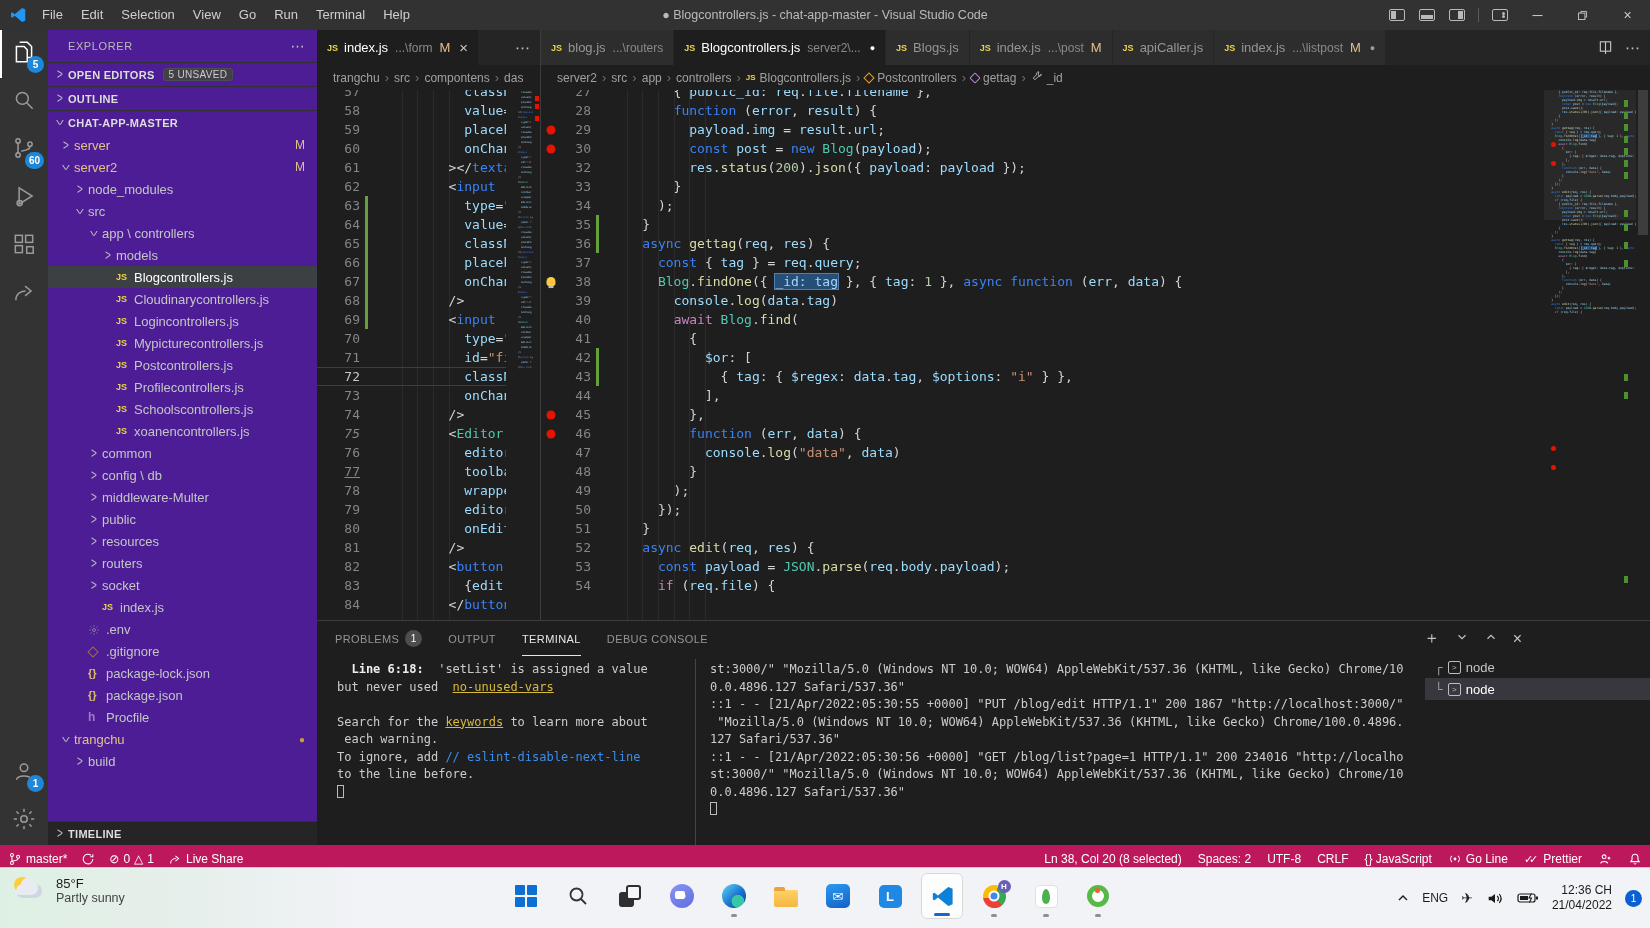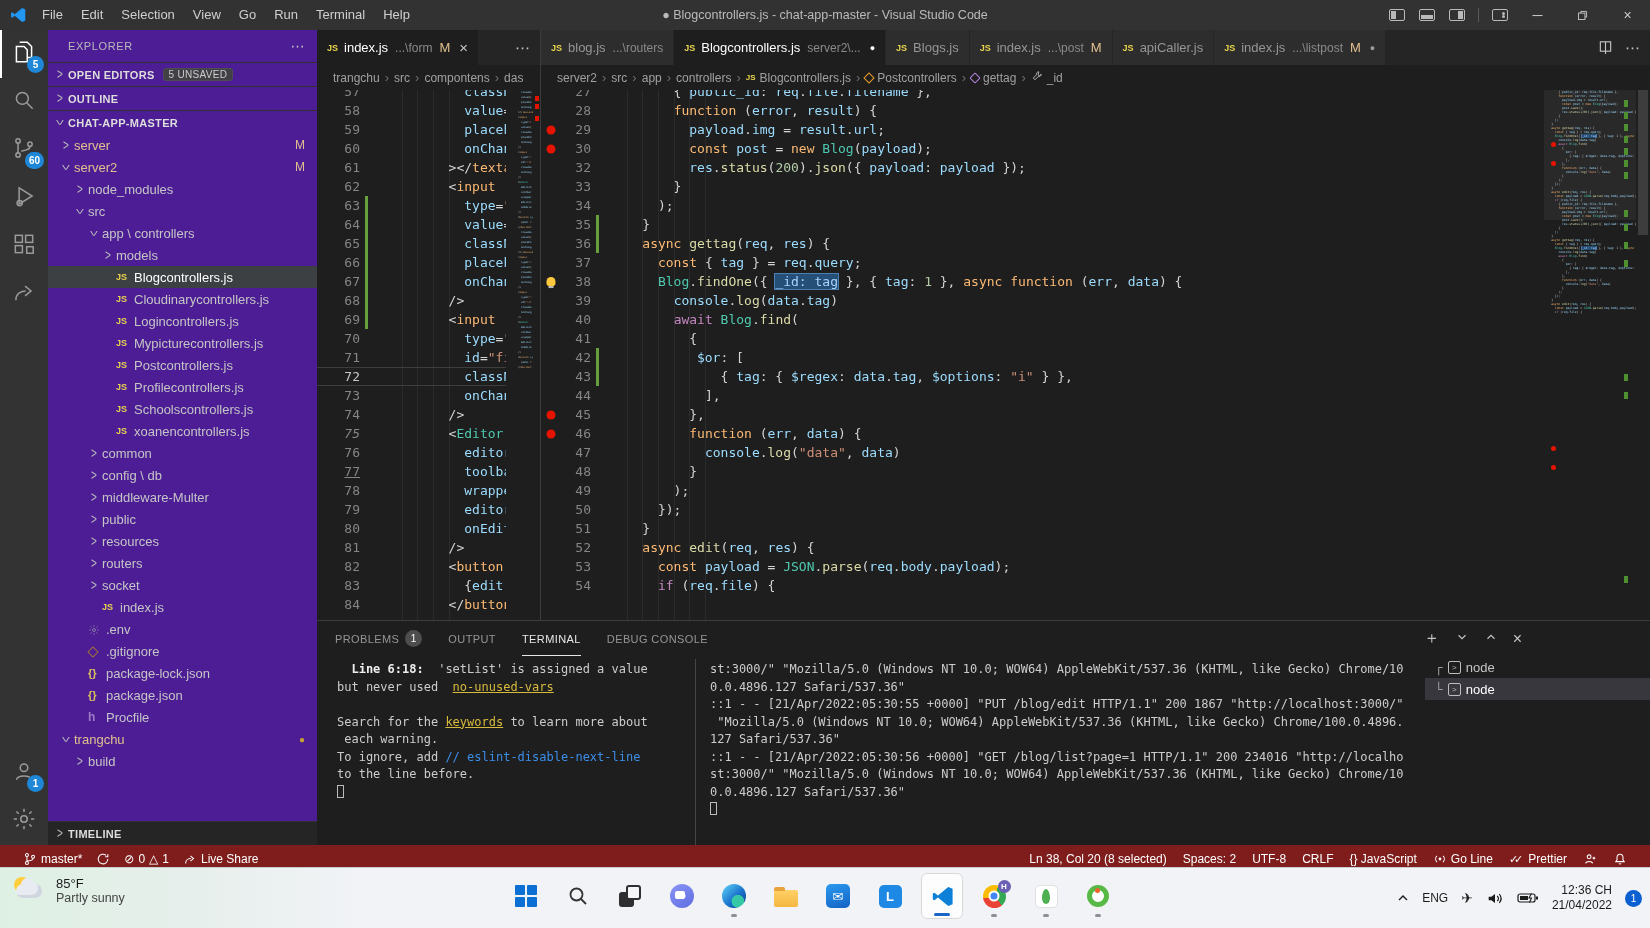--- a/index.html
+++ b/index.html
@@ -94,21 +94,21 @@
   .cl.cur{box-shadow:inset 0 1px 0 #3e3e3e,inset 0 -1px 0 #3e3e3e}
   .cl .deco{flex:none;position:relative}
   .bpdot{position:absolute;left:50%;top:50%;transform:translate(-50%,-50%);width:9px;height:9px;border-radius:50%;background:#e51400}
   .bulb{position:absolute;left:50%;top:50%;transform:translate(-50%,-55%);width:9px;height:9px;border-radius:50% 50% 35% 35%;background:#ffc83d}
   .bulb::after{content:"";position:absolute;left:2px;right:2px;bottom:-2px;height:2px;background:#bdbdbd}
   .ln{flex:none;text-align:right;color:#858585}
   .ln.curln{color:#c6c6c6}
   .chgbar{flex:none;width:3px;margin-left:5px}
   .chgbar.on{background:#66a03c}
   .ltxt{overflow:hidden}
-  .tk-k{color:#fdba74}.tk-c{color:#c586c0}.tk-s{color:#ce9178}.tk-num{color:#b5cea8}
+  .tk-k{color:#3b82f6}.tk-c{color:#c586c0}.tk-s{color:#ce9178}.tk-num{color:#b5cea8}
   .tk-f{color:#dcdcaa}.tk-t{color:#4ec9b0}.tk-v{color:#9cdcfe}.tk-p{color:#d4d4d4}
   .tk-sel{background:#264f78;box-shadow:0 0 0 1px #4d7fb0;color:#a6d4ff}
   .guides{position:absolute;top:0;bottom:0;left:0;right:0;z-index:1}
   .gline{position:absolute;top:0;bottom:0;width:1px;background:rgba(255,255,255,.06)}
 
   .minimap{position:absolute;top:0;bottom:0;overflow:hidden;z-index:3}
   #g-right .minimap{right:14px;width:92px}
   #g-left .minimap{right:0;width:34px;background:#1e1e1e}
   .mm-text{position:relative}
   .mm-line{font-family:"DejaVu Sans Mono",monospace;white-space:pre;overflow:hidden;opacity:.95}
@@ -142,21 +142,21 @@
   .tm-cy{color:#3b8eea}
   .tm-g{color:#cccccc}
   .curbox{display:inline-block;width:7px;height:13px;border:1px solid #bbb;vertical-align:-2px}
   .term-list{position:absolute;right:0;top:35px;bottom:0;width:225px;font-size:13px}
   .tli{height:22px;display:flex;align-items:center;gap:5px;padding-left:10px;color:#c5c5c5;cursor:pointer}
   .tli.sel{background:#37373d;color:#fff}
   .tli .pre{font-family:"DejaVu Sans Mono",monospace;color:#9a9a9a}
   .tli .tico{width:13px;height:13px;border:1px solid #bdbdbd;border-radius:2px;display:flex;align-items:center;justify-content:center;font-size:8px;color:#bdbdbd}
 
   
-  .statusbar{position:absolute;left:0;right:0;top:845px;height:28px;background:#7f1d1d;color:#fff;display:flex;align-items:center;font-size:12px;padding:0 23px;z-index:40}
+  .statusbar{position:absolute;left:0;right:0;top:845px;height:28px;background:#be185d;color:#fff;display:flex;align-items:center;font-size:12px;padding:0 8px;z-index:40}
   .sb-item{display:flex;align-items:center;gap:4px;margin-right:14px;cursor:pointer;white-space:nowrap}
   .sb-item svg{width:14px;height:14px;stroke:#fff;fill:none;stroke-width:1.2}
   .sb-rt{margin-left:auto;display:flex;align-items:center}
   .sb-rt .sb-item{margin-right:0;margin-left:16px}
   .dblcheck{letter-spacing:-4px;margin-right:5px;font-size:11px}
 
   
   .taskbar{position:absolute;left:0;right:0;top:867px;height:61px;border-top:1px solid #c9ccd1;
     background:linear-gradient(90deg,#def0e3 0,#e7efec 200px,#f1f3f6 360px,#f1f3f6 100%);color:#1b1b1b;z-index:50}
   .weather{position:absolute;left:12px;top:7px;display:flex;align-items:center;gap:10px;cursor:pointer}
@@ -709,21 +709,21 @@
               <div class="cl"><span class="deco" style="width: 20px;"></span><span class="ln" style="width: 30px;">32</span><span class="chgbar"></span><span class="ltxt" style="padding-left: 12px;"><span class="tk-p">          </span><span class="tk-v">res</span><span class="tk-p">.</span><span class="tk-f">status</span><span class="tk-p">(</span><span class="tk-num">200</span><span class="tk-p">).</span><span class="tk-f">json</span><span class="tk-p">({ </span><span class="tk-v">payload</span><span class="tk-p">: </span><span class="tk-v">payload</span><span class="tk-p"> });</span></span></div>
               <div class="cl"><span class="deco" style="width: 20px;"></span><span class="ln" style="width: 30px;">33</span><span class="chgbar"></span><span class="ltxt" style="padding-left: 12px;"><span class="tk-p">        }</span></span></div>
               <div class="cl"><span class="deco" style="width: 20px;"></span><span class="ln" style="width: 30px;">34</span><span class="chgbar"></span><span class="ltxt" style="padding-left: 12px;"><span class="tk-p">      );</span></span></div>
               <div class="cl"><span class="deco" style="width: 20px;"></span><span class="ln" style="width: 30px;">35</span><span class="chgbar on"></span><span class="ltxt" style="padding-left: 12px;"><span class="tk-p">    }</span></span></div>
               <div class="cl"><span class="deco" style="width: 20px;"></span><span class="ln" style="width: 30px;">36</span><span class="chgbar on"></span><span class="ltxt" style="padding-left: 12px;"><span class="tk-p">    </span><span class="tk-k">async</span><span class="tk-p"> </span><span class="tk-f">gettag</span><span class="tk-p">(</span><span class="tk-v">req</span><span class="tk-p">, </span><span class="tk-v">res</span><span class="tk-p">) {</span></span></div>
               <div class="cl"><span class="deco" style="width: 20px;"></span><span class="ln" style="width: 30px;">37</span><span class="chgbar"></span><span class="ltxt" style="padding-left: 12px;"><span class="tk-p">      </span><span class="tk-k">const</span><span class="tk-p"> { </span><span class="tk-v">tag</span><span class="tk-p"> } = </span><span class="tk-v">req</span><span class="tk-p">.</span><span class="tk-v">query</span><span class="tk-p">;</span></span></div>
               <div class="cl"><span class="deco" style="width: 20px;"><i class="bulb"></i></span><span class="ln" style="width: 30px;">38</span><span class="chgbar"></span><span class="ltxt" style="padding-left: 12px;"><span class="tk-p">      </span><span class="tk-t">Blog</span><span class="tk-p">.</span><span class="tk-f">findOne</span><span class="tk-p">({ </span><span class="tk-sel">_id: tag</span><span class="tk-p"> }, { </span><span class="tk-v">tag</span><span class="tk-p">: </span><span class="tk-num">1</span><span class="tk-p"> }, </span><span class="tk-k">async</span><span class="tk-p"> </span><span class="tk-k">function</span><span class="tk-p"> (</span><span class="tk-v">err</span><span class="tk-p">, </span><span class="tk-v">data</span><span class="tk-p">) {</span></span></div>
               <div class="cl"><span class="deco" style="width: 20px;"></span><span class="ln" style="width: 30px;">39</span><span class="chgbar"></span><span class="ltxt" style="padding-left: 12px;"><span class="tk-p">        </span><span class="tk-v">console</span><span class="tk-p">.</span><span class="tk-f">log</span><span class="tk-p">(</span><span class="tk-v">data</span><span class="tk-p">.</span><span class="tk-v">tag</span><span class="tk-p">)</span></span></div>
               <div class="cl"><span class="deco" style="width: 20px;"></span><span class="ln" style="width: 30px;">40</span><span class="chgbar"></span><span class="ltxt" style="padding-left: 12px;"><span class="tk-p">        </span><span class="tk-c">await</span><span class="tk-p"> </span><span class="tk-t">Blog</span><span class="tk-p">.</span><span class="tk-f">find</span><span class="tk-p">(</span></span></div>
               <div class="cl"><span class="deco" style="width: 20px;"></span><span class="ln" style="width: 30px;">41</span><span class="chgbar"></span><span class="ltxt" style="padding-left: 12px;"><span class="tk-p">          {</span></span></div>
-              <div class="cl"><span class="deco" style="width: 20px;"></span><span class="ln" style="width: 30px;">42</span><span class="chgbar on"></span><span class="ltxt" style="padding-left: 4px;"><span class="tk-p">            </span><span class="tk-v">$or</span><span class="tk-p">: [</span></span></div>
+              <div class="cl"><span class="deco" style="width: 20px;"></span><span class="ln" style="width: 30px;">42</span><span class="chgbar on"></span><span class="ltxt" style="padding-left: 12px;"><span class="tk-p">            </span><span class="tk-v">$or</span><span class="tk-p">: [</span></span></div>
               <div class="cl"><span class="deco" style="width: 20px;"></span><span class="ln" style="width: 30px;">43</span><span class="chgbar on"></span><span class="ltxt" style="padding-left: 12px;"><span class="tk-p">              { </span><span class="tk-v">tag</span><span class="tk-p">: { </span><span class="tk-v">$regex</span><span class="tk-p">: </span><span class="tk-v">data</span><span class="tk-p">.</span><span class="tk-v">tag</span><span class="tk-p">, </span><span class="tk-v">$options</span><span class="tk-p">: </span><span class="tk-s">"i"</span><span class="tk-p"> } },</span></span></div>
               <div class="cl"><span class="deco" style="width: 20px;"></span><span class="ln" style="width: 30px;">44</span><span class="chgbar"></span><span class="ltxt" style="padding-left: 12px;"><span class="tk-p">            ],</span></span></div>
               <div class="cl"><span class="deco" style="width: 20px;"><i class="bpdot"></i></span><span class="ln" style="width: 30px;">45</span><span class="chgbar"></span><span class="ltxt" style="padding-left: 12px;"><span class="tk-p">          },</span></span></div>
               <div class="cl"><span class="deco" style="width: 20px;"><i class="bpdot"></i></span><span class="ln" style="width: 30px;">46</span><span class="chgbar"></span><span class="ltxt" style="padding-left: 12px;"><span class="tk-p">          </span><span class="tk-k">function</span><span class="tk-p"> (</span><span class="tk-v">err</span><span class="tk-p">, </span><span class="tk-v">data</span><span class="tk-p">) {</span></span></div>
               <div class="cl"><span class="deco" style="width: 20px;"></span><span class="ln" style="width: 30px;">47</span><span class="chgbar"></span><span class="ltxt" style="padding-left: 12px;"><span class="tk-p">            </span><span class="tk-v">console</span><span class="tk-p">.</span><span class="tk-f">log</span><span class="tk-p">(</span><span class="tk-s">"data"</span><span class="tk-p">, </span><span class="tk-v">data</span><span class="tk-p">)</span></span></div>
               <div class="cl"><span class="deco" style="width: 20px;"></span><span class="ln" style="width: 30px;">48</span><span class="chgbar"></span><span class="ltxt" style="padding-left: 12px;"><span class="tk-p">          }</span></span></div>
               <div class="cl"><span class="deco" style="width: 20px;"></span><span class="ln" style="width: 30px;">49</span><span class="chgbar"></span><span class="ltxt" style="padding-left: 12px;"><span class="tk-p">        );</span></span></div>
               <div class="cl"><span class="deco" style="width: 20px;"></span><span class="ln" style="width: 30px;">50</span><span class="chgbar"></span><span class="ltxt" style="padding-left: 12px;"><span class="tk-p">      });</span></span></div>
               <div class="cl"><span class="deco" style="width: 20px;"></span><span class="ln" style="width: 30px;">51</span><span class="chgbar"></span><span class="ltxt" style="padding-left: 12px;"><span class="tk-p">    }</span></span></div>
               <div class="cl"><span class="deco" style="width: 20px;"></span><span class="ln" style="width: 30px;">52</span><span class="chgbar"></span><span class="ltxt" style="padding-left: 12px;"><span class="tk-p">    </span><span class="tk-k">async</span><span class="tk-p"> </span><span class="tk-f">edit</span><span class="tk-p">(</span><span class="tk-v">req</span><span class="tk-p">, </span><span class="tk-v">res</span><span class="tk-p">) {</span></span></div>

